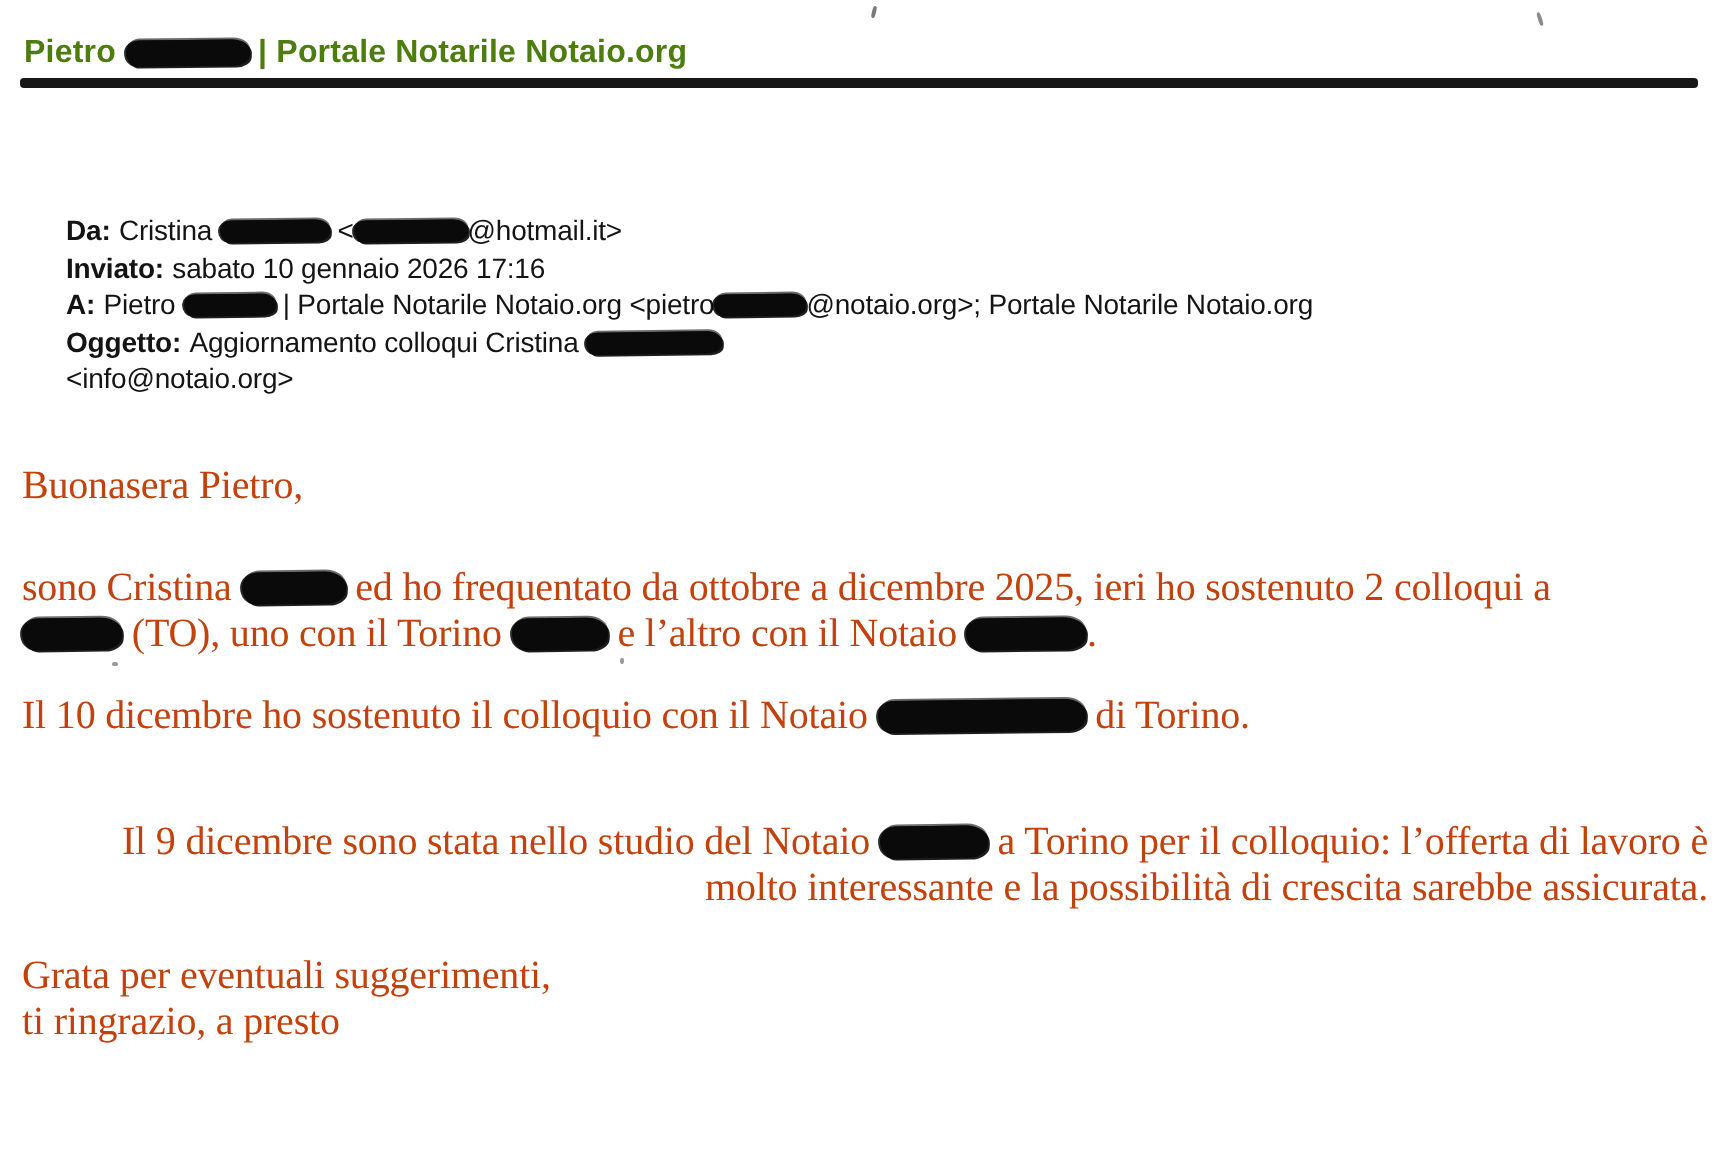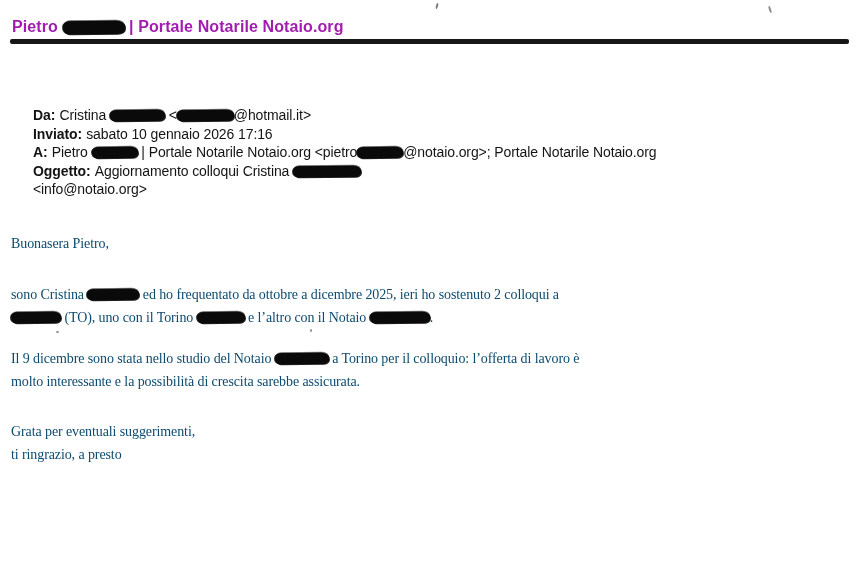--- a/index.html
+++ b/index.html
@@ -12,21 +12,21 @@
     font-family: "Liberation Sans", "DejaVu Sans", sans-serif;
   }
 
   
   .titlebar { position: absolute; left: 12px; top: 17px; right: 9px; }
   .title {
     font-family: "Liberation Sans", "DejaVu Sans", sans-serif;
     font-weight: 700;
     font-size: 16px;
     line-height: 19px;
-    color: #a21caf;
+    color: #4d7c0f;
     letter-spacing: 0.1px;
     white-space: pre;
   }
   .rule {
     margin-top: 3px;
     margin-left: -2px;
     height: 5px;
     background: #171717;
     border-radius: 2px;
   }
@@ -46,30 +46,30 @@
   .meta-line { white-space: pre; }
   .meta-line b { font-weight: 700; margin-right: 0.3em; }
 
   
   .bodytext {
     position: absolute;
     left: 11px;
     top: 232px;
     right: 4px;
     font-family: "Liberation Serif", "DejaVu Serif", serif;
-    font-size: 14px;
+    font-size: 20px;
     line-height: 23px;
-    color: #0c4a6e;
+    color: #c2410c;
     letter-spacing: -0.1px;
   }
   .bodytext p { margin: 0; }
   .bodytext p + p { margin-top: 22px; }
   .bodytext p:nth-of-type(2) { margin-top: 28px; }
   .bodytext p:nth-of-type(3) { margin-top: 18px; }
-  .bodytext p:nth-of-type(4) { margin-top: 27px; }
+  .bodytext p:nth-of-type(4) { margin-top: 40px; text-align: right; }
   .bodytext p:nth-of-type(5) { margin-top: 21px; }
   .bodytext p:nth-of-type(6) { margin-top: 10px; }
   .line { display: block; white-space: pre; }
 
   
   .redaction {
     display: inline-block;
     height: 0.8em;
     background: #0a0a0a;
     border-radius: 8px 11px 9px 8px / 7px 8px 6px 9px;
@@ -109,20 +109,23 @@
 
   <section class="bodytext">
       <p>
         <span class="line"><span>Buonasera Pietro,</span></span>
       </p>
       <p>
         <span class="line"><span>sono Cristina </span><span class="redaction" style="width: 52px;"></span><span> ed ho frequentato da ottobre a dicembre 2025, ieri ho sostenuto 2 colloqui a</span></span>
         <span class="line"><span class="redaction" style="width: 50px;"></span><span> (TO), uno con il Torino </span><span class="redaction" style="width: 48px;"></span><span> e l’altro con il Notaio </span><span class="redaction" style="width: 60px;"></span><span>.</span></span>
       </p>
       <p>
+        <span class="line"><span>Il 10 dicembre ho sostenuto il colloquio con il Notaio </span><span class="redaction" style="width: 104px;"></span><span> di Torino.</span></span>
+      </p>
+      <p>
         <span class="line"><span>Il 9 dicembre sono stata nello studio del Notaio </span><span class="redaction" style="width: 54px;"></span><span> a Torino per il colloquio: l’offerta di lavoro è</span></span>
         <span class="line"><span>molto interessante e la possibilità di crescita sarebbe assicurata.</span></span>
       </p>
       <p>
         <span class="line"><span>Grata per eventuali suggerimenti,</span></span>
         <span class="line"><span>ti ringrazio, a presto</span></span>
       </p>
     </section>
 
   <div class="speck speck-1"></div>

